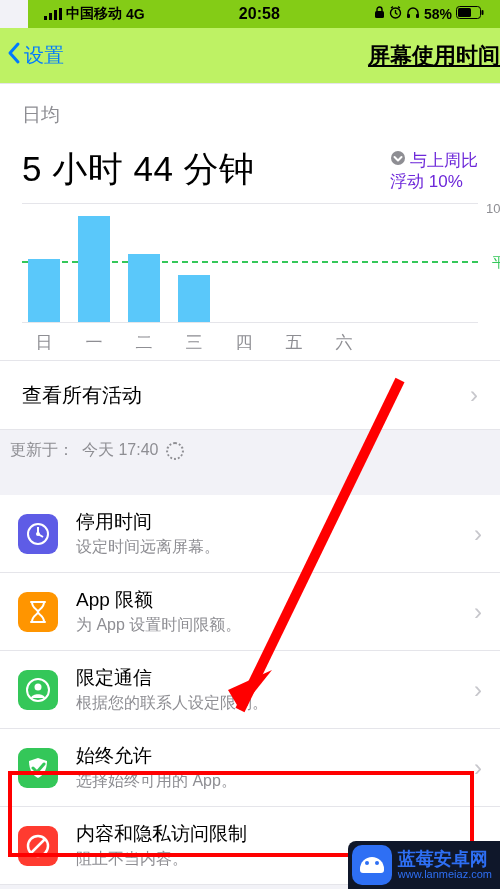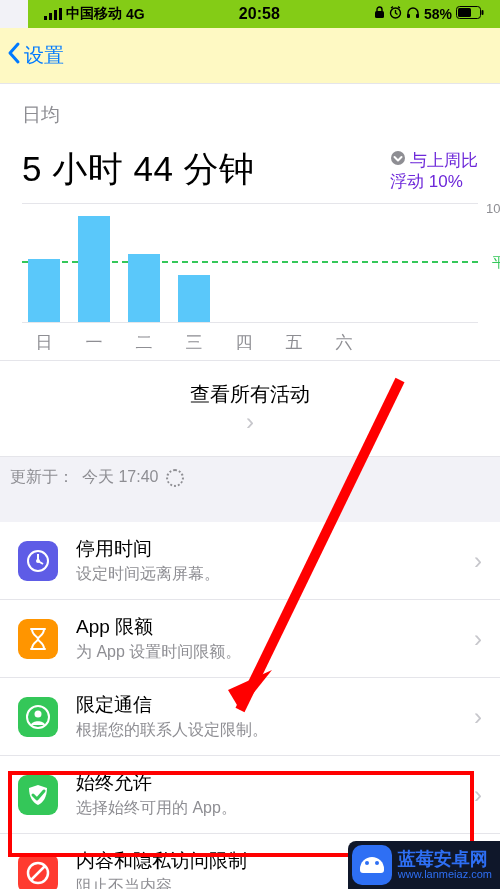--- a/index.html
+++ b/index.html
@@ -22,21 +22,21 @@
     font-size: 14px;
     font-weight: 600;
     margin-left: 28px;
   }
   .status-left, .status-right { display: flex; align-items: center; gap: 4px; }
   .status-center { font-size: 16px; font-weight: 700; }
   .sig svg { display: block; }
   
   .nav-bar {
     height: 56px;
-    background: #fef9c3;
+    background: #bef264;
     display: flex;
     align-items: center;
     justify-content: flex-end;
     position: relative;
     border-bottom: 1px solid #e5e5ea;
     text-decoration: underline;
   }
   .back-btn {
     position: absolute;
     left: 6px;
@@ -121,21 +121,20 @@
   }
   .x-axis span { width: 32px; text-align: center; }
   
   .activity-row {
     padding: 20px 22px;
     display: flex;
     justify-content: space-between;
     align-items: center;
     font-size: 20px;
     border-top: 1px solid #e5e5ea;
-    flex-direction: column;
   }
   .updated-row {
     background: #f2f2f7;
     padding: 10px 22px 14px 10px;
     color: #8e8e93;
     font-size: 16px;
     display: flex;
     align-items: center;
     gap: 8px;
   }
@@ -288,20 +287,21 @@
 
 <div class="nav-bar">
   <div class="back-btn">
     <span class="back-chevron">
       <svg width="16" height="24" viewBox="0 0 16 24">
           <polyline points="12,3 4,12 12,21" fill="none" stroke="#007aff" stroke-width="3" stroke-linecap="round" stroke-linejoin="round"></polyline>
         </svg>
     </span>
     <span>设置</span>
   </div>
+  <div class="nav-title">屏幕使用时间</div>
 </div>
 
 <div class="card">
   <div class="summary">
     <div class="avg-label">日均</div>
     <div class="avg-row">
       <div class="avg-value">5 小时 44 分钟</div>
       <div class="delta">
         <div class="delta-top">
           <span>

